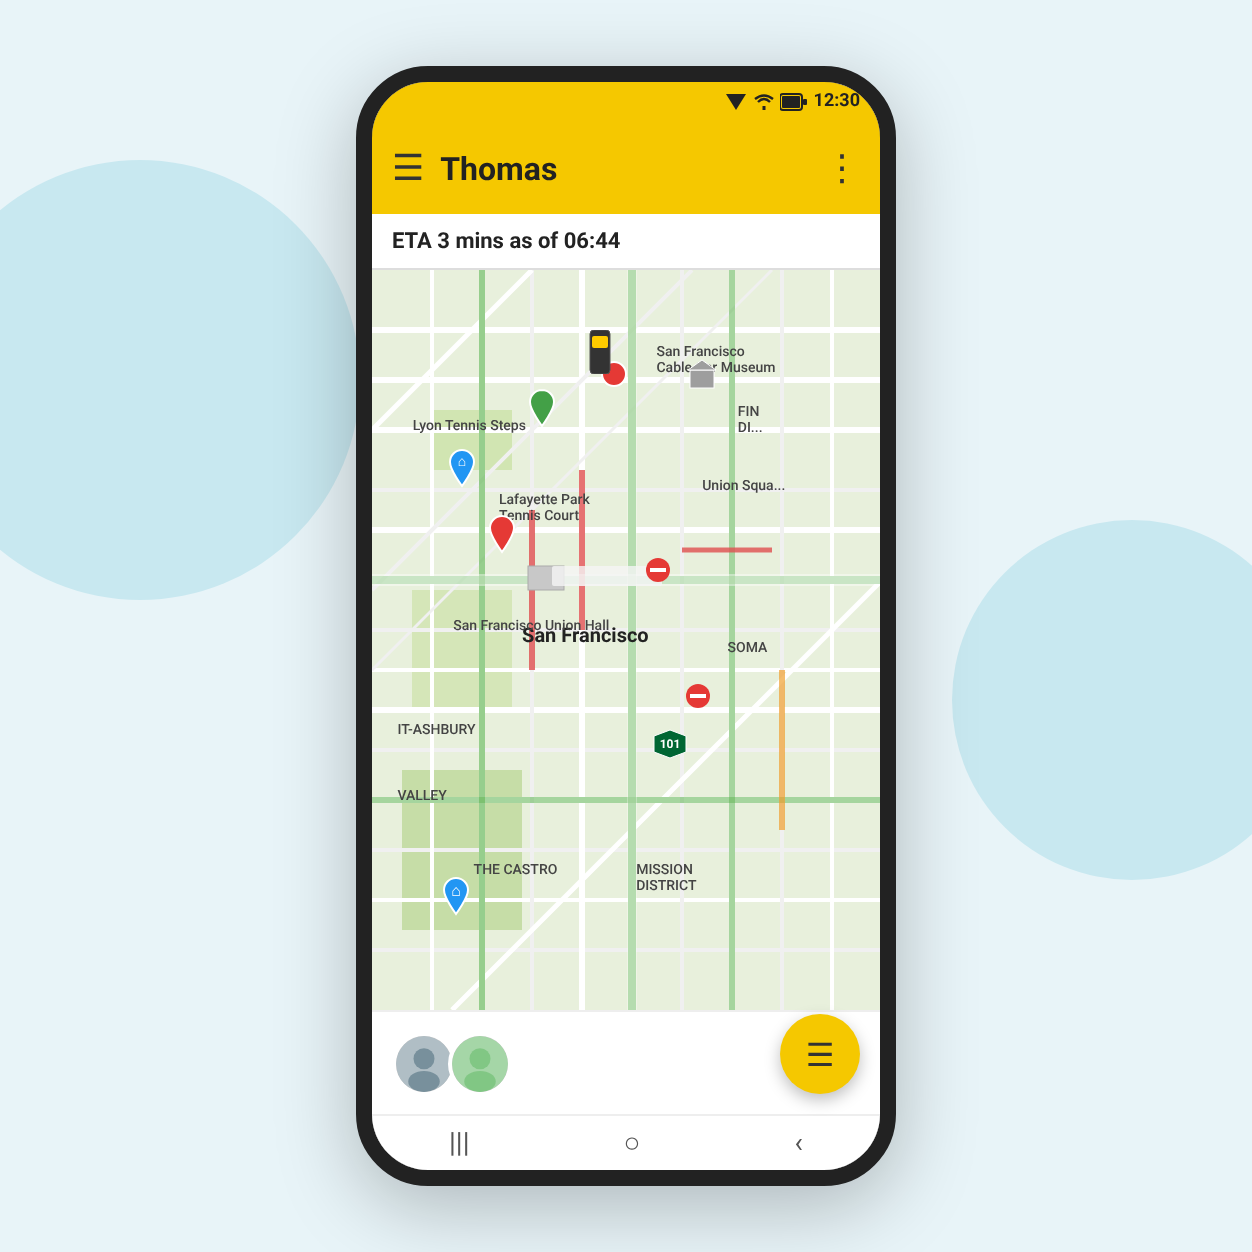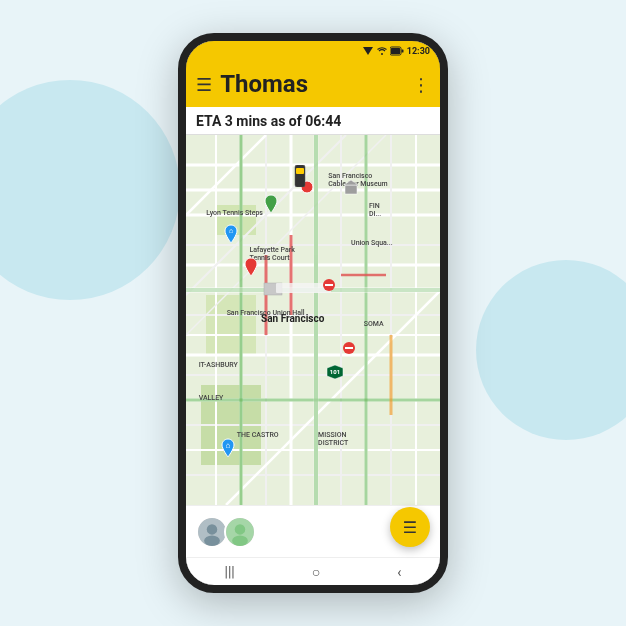--- a/index.html
+++ b/index.html
@@ -84,42 +84,42 @@
       flex-shrink: 0;
     }
     .menu-icon {
       font-size: 18px;
       color: #333;
       cursor: pointer;
       margin-right: 8px;
     }
     .top-bar-title {
       flex: 1;
-      font-size: 24px;
+      font-size: 16px;
       font-weight: bold;
       color: #222;
     }
     .more-icon {
       font-size: 18px;
       color: #333;
       cursor: pointer;
     }
 
     
     .eta-bar {
       background: #fff;
       height: 28px;
       display: flex;
       align-items: center;
       padding: 0 10px;
       border-bottom: 1px solid #ddd;
       flex-shrink: 0;
     }
     .eta-text {
-      font-size: 14px;
+      font-size: 11px;
       font-weight: bold;
       color: #222;
     }
 
     
     .map-area {
       flex: 1;
       position: relative;
       overflow: hidden;
       background: #e8f0e0;

